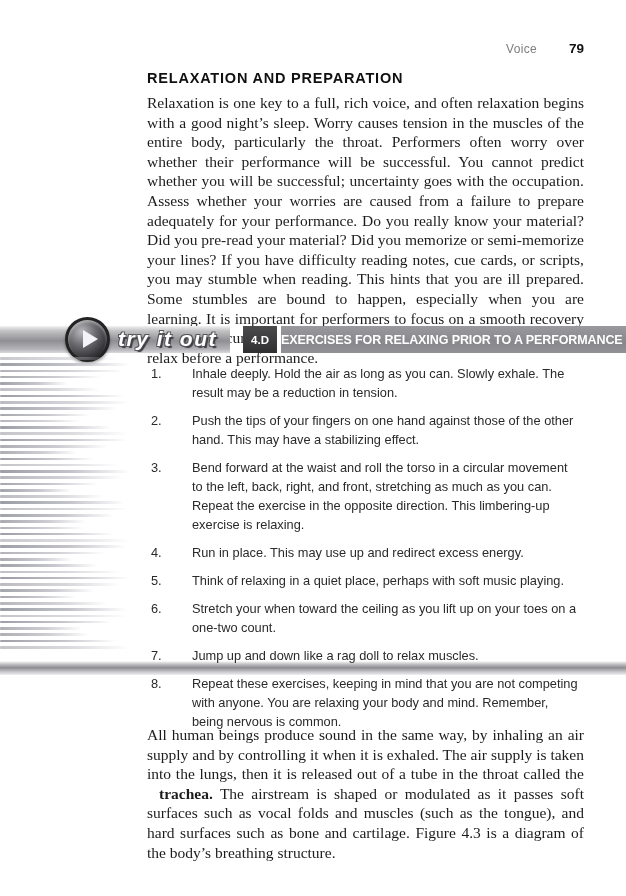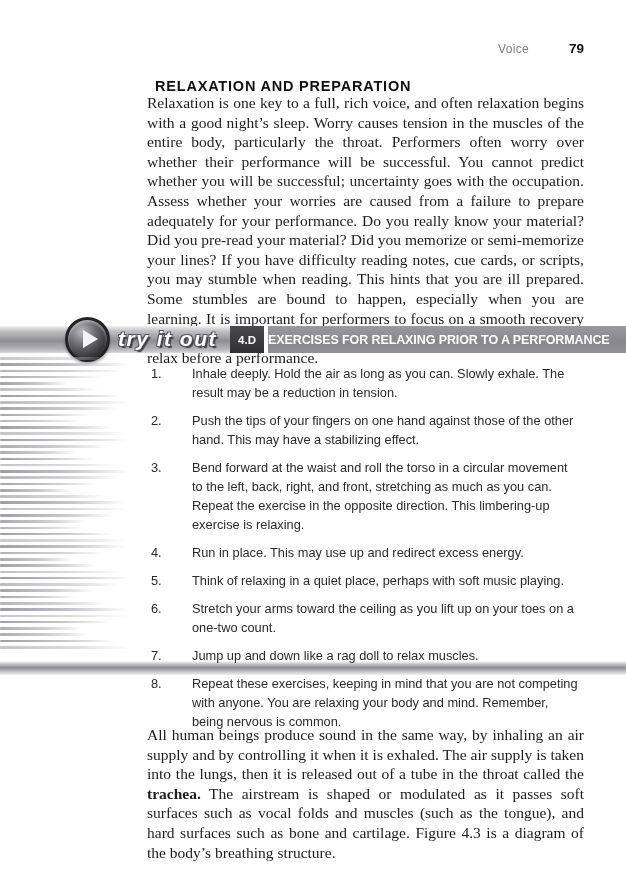--- a/index.html
+++ b/index.html
@@ -7,32 +7,32 @@
     position:relative;
     width:626px;height:896px;
     background:#ffffff;
     overflow:hidden;
     font-family:"Liberation Serif", serif;
     color:#1c1c1c;
   }
   
   .runhead{
     position:absolute;top:41px;right:42px;
-    display:flex;align-items:baseline;gap:24px;
+    display:flex;align-items:baseline;gap:16px;
     font-family:"Liberation Sans", sans-serif;
   }
   .runhead .section{font-size:12px;color:#7d7d7d;letter-spacing:.3px;}
   .runhead .folio{font-size:13.5px;font-weight:bold;color:#111;margin-left:16px;}
 
   
   .col{position:absolute;left:147px;width:437px;}
   .h-sans{
     font-family:"Liberation Sans", sans-serif;
     font-weight:bold;font-size:14.5px;letter-spacing:.8px;
-    color:#101010;margin:8px;
+    color:#101010;margin:0;
   }
   #relax-head{top:70px;}
   #relax-para{top:93px;}
   .bodytext{
     font-size:15.5px;line-height:19.6px;text-align:justify;
     margin:0;color:#1c1c1c;
   }
   #breath-head{top:701px;}
   #breath-para{top:725px;}
 
@@ -68,21 +68,21 @@
     color:#ffffff;
     text-shadow:-1px -1px 0 #58585c, 1px -1px 0 #58585c, -1px 1px 0 #58585c, 2px 2px 1px #3c3c40;
     white-space:nowrap;
   }
   .banner-num{
     flex:0 0 34px;
     background:linear-gradient(to bottom,#4b4b4e,#2f2f32);
     color:#fff;
     font-family:"Liberation Sans", sans-serif;
     font-size:11.5px;font-weight:bold;
-    display:flex;align-items:center;justify-content:center;
+    display:flex;align-items:center;justify-content:center;margin-left:13px;
   }
   .banner-gap{flex:0 0 4px;background:#ffffff;}
   .banner-title{
     flex:1 1 auto;
     background:linear-gradient(to bottom,#9a9a9e 0%,#88888c 60%,#929296 100%);
     color:#ffffff;
     font-family:"Liberation Sans", sans-serif;
     font-size:12.5px;font-weight:bold;letter-spacing:-0.1px;
     display:flex;align-items:center;
   }
@@ -106,21 +106,21 @@
   }
   .exlist li{display:flex;margin-bottom:9px;}
   .exlist .num{flex:0 0 21px;}
   .exlist .itext{flex:1 1 auto;margin-left:20px;}
 
   
   .divider-bar{
     position:absolute;left:0;top:661px;width:626px;height:14px;
     background:linear-gradient(to bottom,#fdfdfd 0%,#c4c4c6 22%,#8e8e92 48%,#c9c9cc 78%,#f0f0f2 100%);
   }
-  b.inlinebold{font-weight:bold;}
+  b.inlinebold{font-weight:bold;margin-left:12px;}
 </style>
 </head>
 <body>
 
 <div class="page">
 
   <div class="runhead">
     <span class="section">Voice</span>
     <span class="folio">79</span>
   </div>
@@ -207,21 +207,21 @@
     <li>
         <span class="num">4.</span>
         <span class="itext">Run in place. This may use up and redirect excess energy.</span>
       </li>
     <li>
         <span class="num">5.</span>
         <span class="itext">Think of relaxing in a quiet place, perhaps with soft music playing.</span>
       </li>
     <li>
         <span class="num">6.</span>
-        <span class="itext">Stretch your arms toward the ceiling as you lift up on your toes on a one-two count.</span>
+        <span class="itext">Stretch your when toward the ceiling as you lift up on your toes on a one-two count.</span>
       </li>
     <li>
         <span class="num">7.</span>
         <span class="itext">Jump up and down like a rag doll to relax muscles.</span>
       </li>
     <li>
         <span class="num">8.</span>
         <span class="itext">Repeat these exercises, keeping in mind that you are not competing with anyone. You are relaxing your body and mind. Remember, being nervous is common.</span>
       </li>
   </ol>

